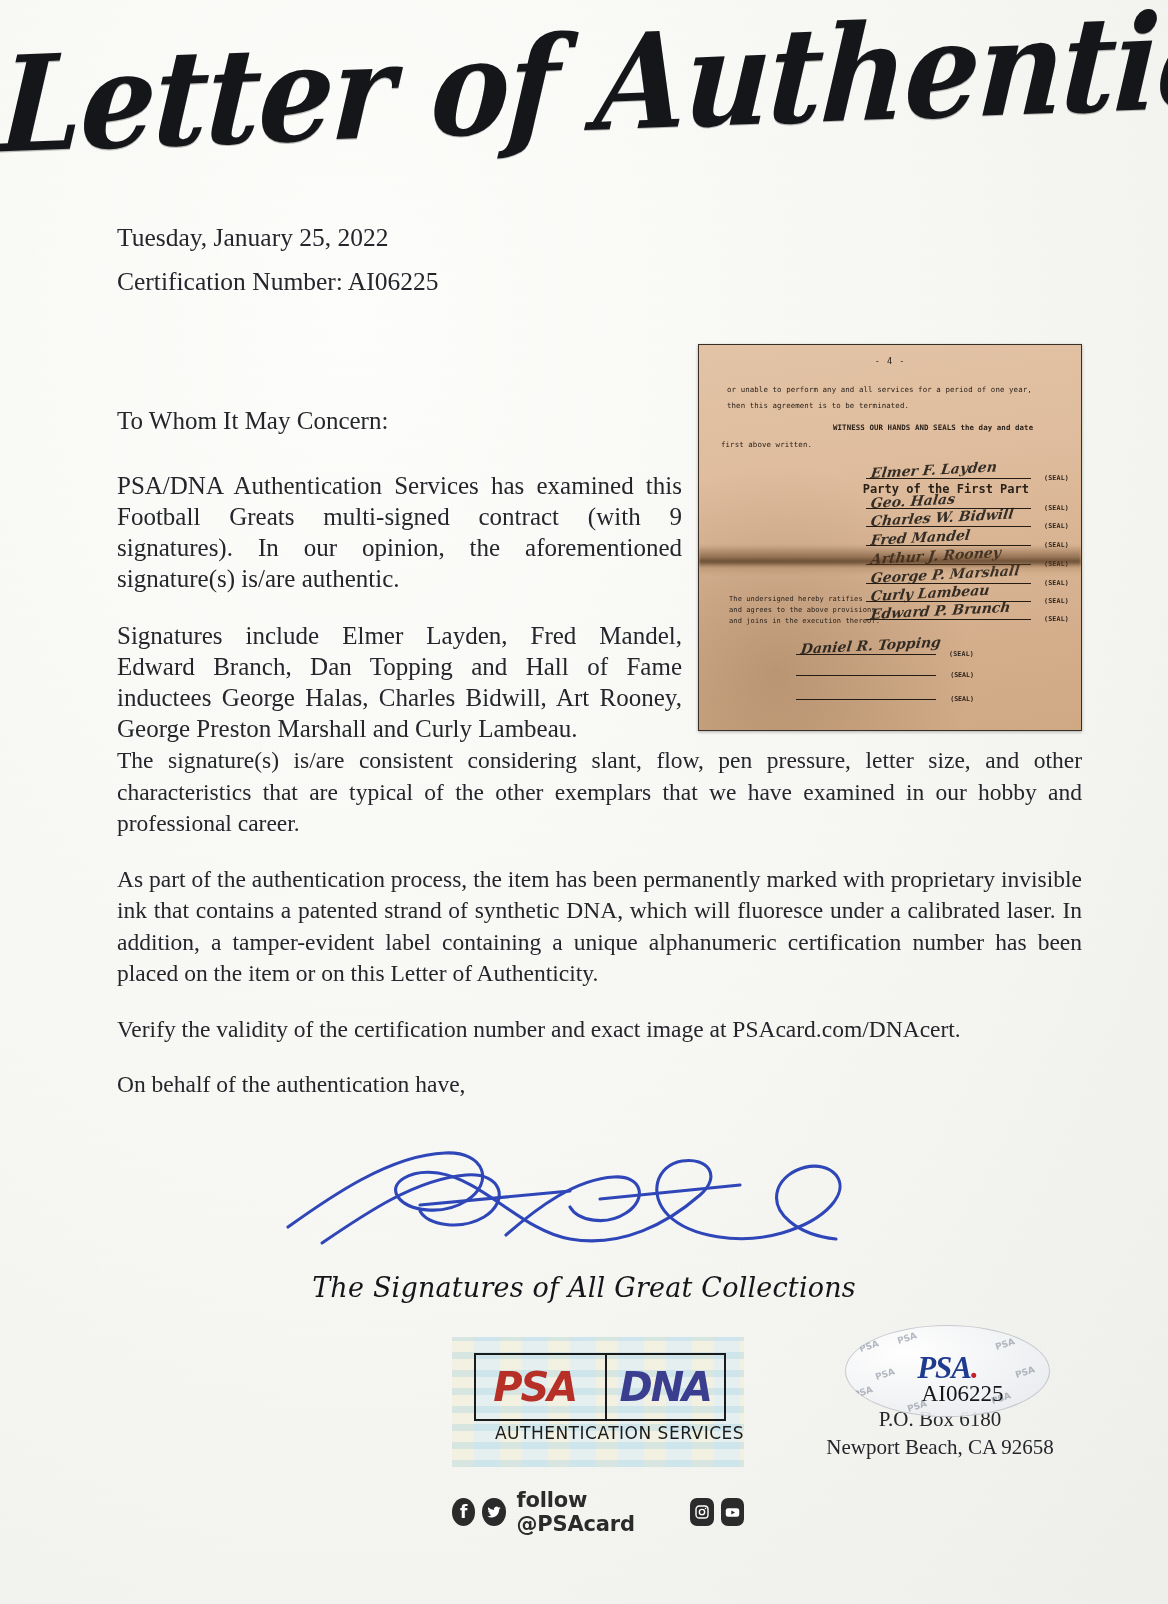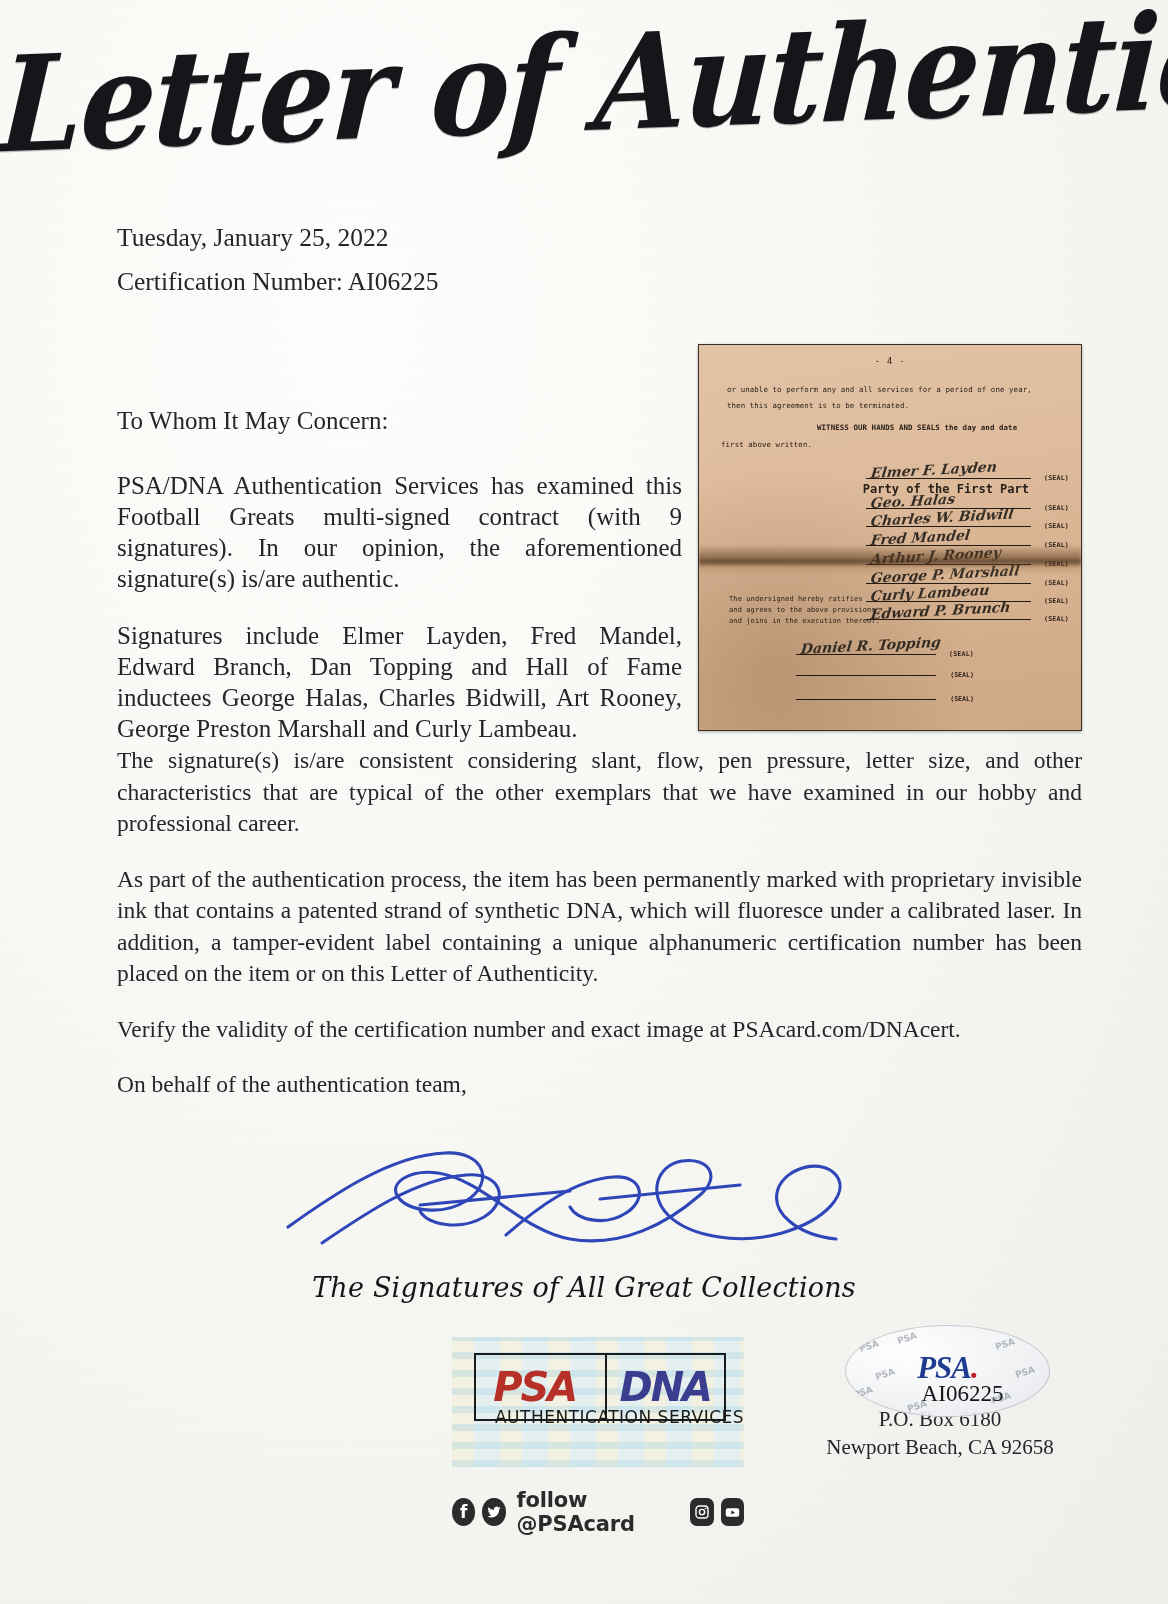--- a/index.html
+++ b/index.html
@@ -117,21 +117,21 @@
     filter: blur(1.1px);
   }
   .photo .band2 {
     position: absolute; left:0; right:0; top: 0; bottom: 0;
     background: radial-gradient(ellipse at 20% 85%, rgba(90,60,30,.22) 0%, rgba(0,0,0,0) 45%);
   }
   .ph-page { position:absolute; top:11px; left:0; width:100%; text-align:center; font-size:8.5px; letter-spacing:1px; }
   .ph-l { position:absolute; font-size:7.4px; letter-spacing:.1px; white-space:nowrap; }
   .ph-l1 { left: 28px; top: 40px; }
   .ph-l2 { left: 28px; top: 56px; }
-  .ph-l3 { left: 118px; top: 78px; font-weight:700;text-align:right; }
+  .ph-l3 { left: 134px; top: 78px; font-weight:700;text-align:right; }
   .ph-l4 { left: 22px; top: 95px; }
   .ph-ratify { left: 30px; top: 249px; line-height: 11px; font-size: 7px; }
   .sig-row {
     position: absolute;
     right: 10px;
     width: 205px;
     height: 20px;
   }
   .sig-row .line {
     position: absolute; left: 0; right: 40px; bottom: 3px;
@@ -227,21 +227,21 @@
     font-family: "DejaVu Sans", sans-serif;
     font-weight: 700;
     font-size: 40px;
     letter-spacing: -2px;
     font-style: italic;
   }
   .logo-half.psa { color: #b63027; }
   .logo-half.dna { color: #3b3d8f; border-left: 2px solid #1b1b1b; margin-left: 11px; }
   .logo-caption {
     position: absolute;
-    left: 0; top: 70px; width: 335px;
+    left: 0; top: 86px; width: 335px;
     text-align: center;
     font-family: "DejaVu Sans", sans-serif;
     font-size: 17px;
     font-weight: 400;
     letter-spacing: .5px;
     color: #1b1b1b;
   }
 
   
   .social {
@@ -411,21 +411,21 @@
     <div class="blank-row" style="top:340px; right:105px; width:180px;">
       <span class="line"></span>
       <span class="seal">(SEAL)</span>
     </div>
   </div>
 
   <div class="col-full">
     <p>The signature(s) is/are consistent considering slant, flow, pen pressure, letter size, and other characteristics that are typical of the other exemplars that we have examined in our hobby and professional career.</p>
     <p>As part of the authentication process, the item has been permanently marked with proprietary invisible ink that contains a patented strand of synthetic DNA, which will fluoresce under a calibrated laser. In addition, a tamper-evident label containing a unique alphanumeric certification number has been placed on the item or on this Letter of Authenticity.</p>
     <p class="noj">Verify the validity of the certification number and exact image at PSAcard.com/DNAcert.</p>
-    <p class="noj">On behalf of the authentication team,</p>
+    <p class="noj">On behalf of the authentication have,</p>
   </div>
 
   <div class="autograph">
     <svg width="620" height="135" viewBox="0 0 620 135" fill="none">
       <g stroke="#2e46b8" stroke-width="3.1" fill="none" stroke-linecap="round" stroke-linejoin="round">
         <path d="M18 92 C60 62, 120 20, 175 18 C215 16, 225 48, 196 66 C172 81, 138 76, 128 62 C118 48, 140 34, 168 38 C214 45, 252 96, 300 104 C352 113, 398 88, 430 60 C452 41, 438 22, 412 26 C386 30, 378 60, 398 80 C420 102, 470 110, 512 98 C556 85, 580 58, 566 40 C552 23, 516 32, 508 54 C500 78, 528 100, 566 104"></path>
         <path d="M52 108 C96 78, 146 44, 196 40 C232 37, 240 66, 214 82 C190 96, 158 90, 150 76"></path>
         <path d="M236 100 C268 72, 306 44, 344 42 C372 40, 378 64, 356 78 C336 91, 308 86, 300 72"></path>
         <path d="M150 70 L300 56"></path>
         <path d="M330 64 L470 50"></path>

